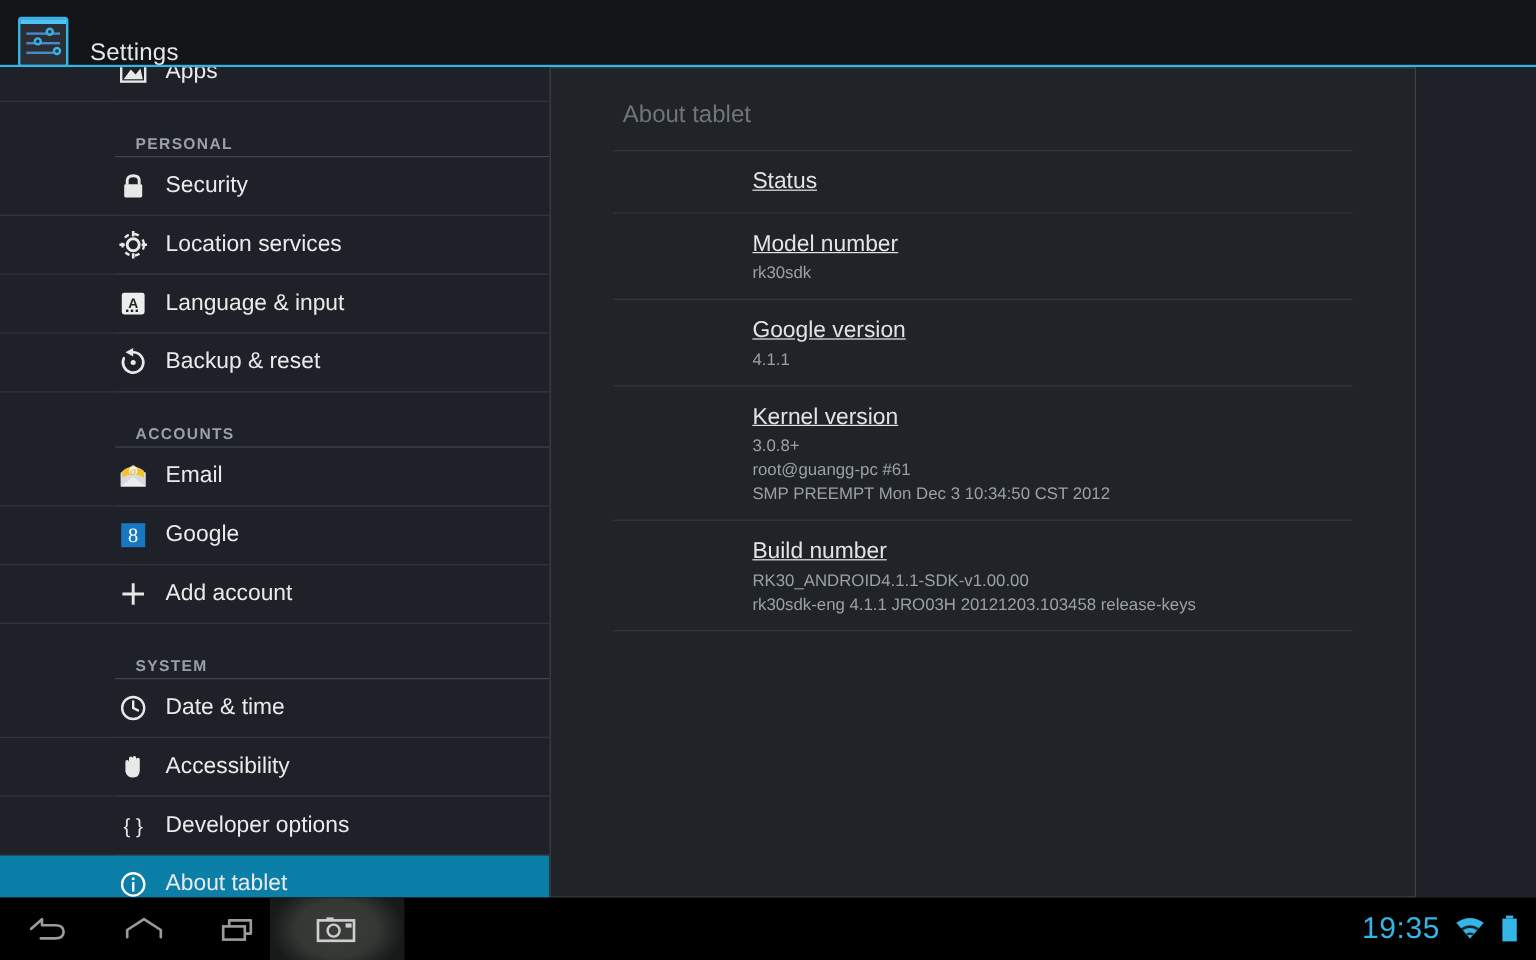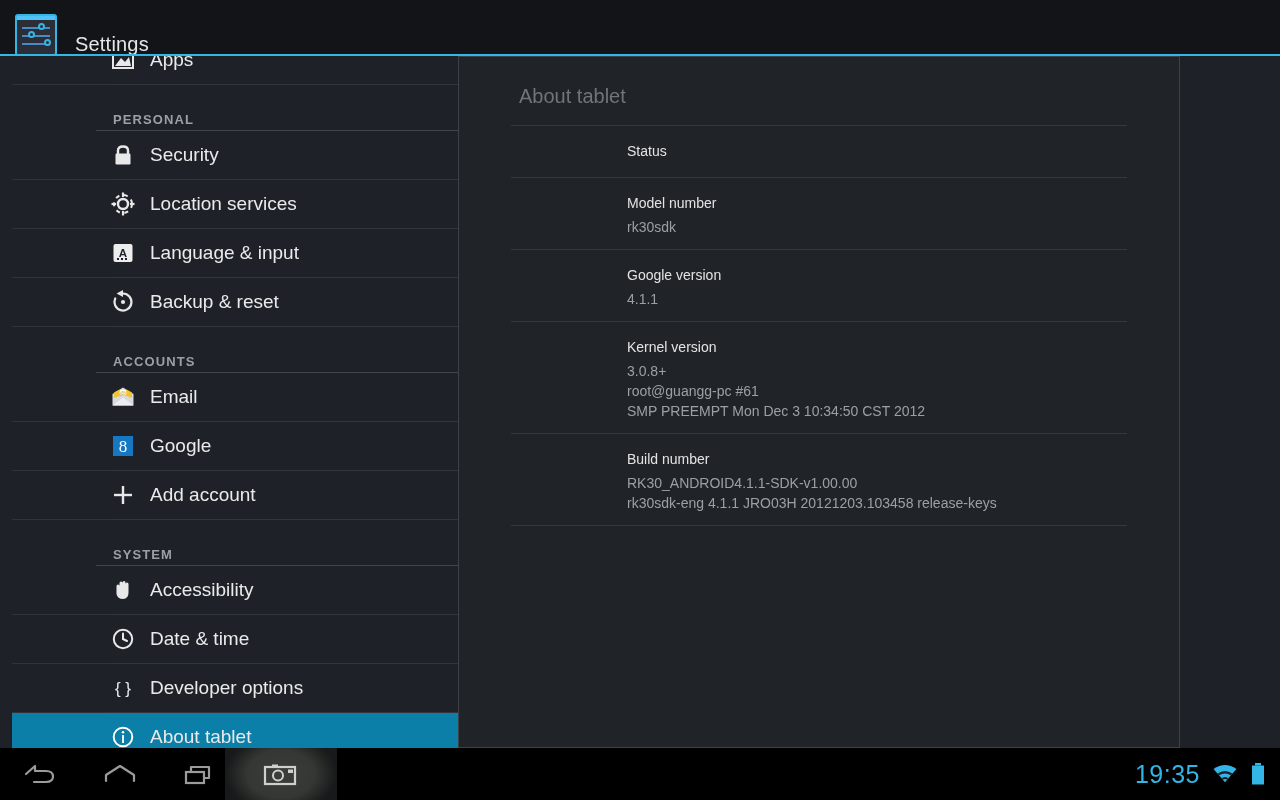--- a/index.html
+++ b/index.html
@@ -58,21 +58,20 @@
     position:absolute; left:0; top:0; width:458px; height:692px;
     overflow:hidden;
   }
   .nav-list { position:absolute; left:0; top:-20px; width:458px; }
   .nav-row {
     position:relative; height:49px;
     display:flex; align-items:center;
     padding-left:96px;
     border-bottom:1px solid #303439;
     margin-right:0;
-    margin-left:12px;
   }
   .nav-row .divline {
     position:absolute; left:96px; right:0; bottom:-1px; height:1px; background:#32363c;
   }
   .nav-row.selected { background:#0c7fa8; }
   .nav-icon {
     width:30px; height:30px; flex:0 0 auto;
     display:flex; align-items:center; justify-content:center;
     color:#e8e8e8;
   }
@@ -99,21 +98,21 @@
     position:absolute; left:60px; top:28px;
     color:#6f757b; font-size:20px;
   }
   #panel-list { position:absolute; left:0; top:68px; width:720px; }
   .item {
     position:relative; padding:12px 0 12px 116px;
     border-top:1px solid #34383d;
     margin:0 52px 0 52px;
   }
   .item.first { border-top:1px solid #34383d; }
-  .item .t { color:#e3e3e3; font-size:14px; line-height:27px; }
+  .item .t { color:#e3e3e3; font-size:19px; line-height:27px;text-decoration:underline; }
   .item .s { color:#9aa0a6; font-size:14px; line-height:20px; }
   .spacer-line { margin:0 52px; border-top:1px solid #34383d; }
 
   
   #navbar {
     position:absolute; left:0; top:748px; width:1280px; height:68px;
     background:#000;
   }
   .navbtn {
     position:absolute; top:0; height:52px; width:80px;
@@ -255,35 +254,35 @@
             <span class="nav-label">Add account</span>
             <div class="divline"></div>
           </div>
           <div class="nav-header">
             <span>SYSTEM</span>
             <div class="divline"></div>
           </div>
           <div class="nav-row">
             <span class="nav-icon">
               <svg width="26" height="26" viewBox="0 0 26 26">
-                <path d="M6.5 13 L6.5 9 Q6.5 7.4 8 7.4 Q9.5 7.4 9.5 9 L9.5 12 L9.5 6 Q9.5 4.4 11 4.4 Q12.5 4.4 12.5 6 L12.5 12 L12.5 5.6 Q12.5 4 14 4 Q15.5 4 15.5 5.6 L15.5 12 L15.5 7 Q15.5 5.4 17 5.4 Q18.5 5.4 18.5 7 L18.5 15.5 Q18.5 22 13 22 Q7.5 22 6.5 17 Z" fill="#e8e8e8"></path>
-              </svg>
-            </span>
-            <span class="nav-label">Accessibility</span>
-            <div class="divline"></div>
-          </div>
-          <div class="nav-row">
-            <span class="nav-icon">
-              <svg width="26" height="26" viewBox="0 0 26 26">
                 <circle cx="13" cy="13" r="9.2" fill="none" stroke="#e8e8e8" stroke-width="2"></circle>
                 <line x1="13" y1="13" x2="13" y2="7.5" stroke="#e8e8e8" stroke-width="2" stroke-linecap="round"></line>
                 <line x1="13" y1="13" x2="17" y2="15" stroke="#e8e8e8" stroke-width="2" stroke-linecap="round"></line>
               </svg>
             </span>
             <span class="nav-label">Date &amp; time</span>
+            <div class="divline"></div>
+          </div>
+          <div class="nav-row">
+            <span class="nav-icon">
+              <svg width="26" height="26" viewBox="0 0 26 26">
+                <path d="M6.5 13 L6.5 9 Q6.5 7.4 8 7.4 Q9.5 7.4 9.5 9 L9.5 12 L9.5 6 Q9.5 4.4 11 4.4 Q12.5 4.4 12.5 6 L12.5 12 L12.5 5.6 Q12.5 4 14 4 Q15.5 4 15.5 5.6 L15.5 12 L15.5 7 Q15.5 5.4 17 5.4 Q18.5 5.4 18.5 7 L18.5 15.5 Q18.5 22 13 22 Q7.5 22 6.5 17 Z" fill="#e8e8e8"></path>
+              </svg>
+            </span>
+            <span class="nav-label">Accessibility</span>
             <div class="divline"></div>
           </div>
           <div class="nav-row">
             <span class="nav-icon">
               <svg width="26" height="26" viewBox="0 0 26 26">
                 <text x="13" y="19" font-family="Liberation Sans, sans-serif" font-size="17" fill="#e8e8e8" text-anchor="middle">{ }</text>
               </svg>
             </span>
             <span class="nav-label">Developer options</span>
             <div class="divline"></div>

